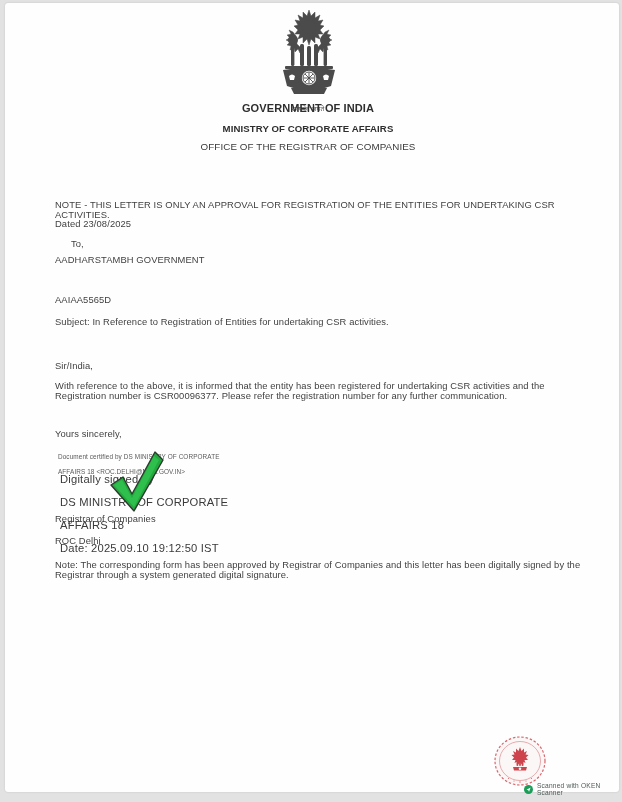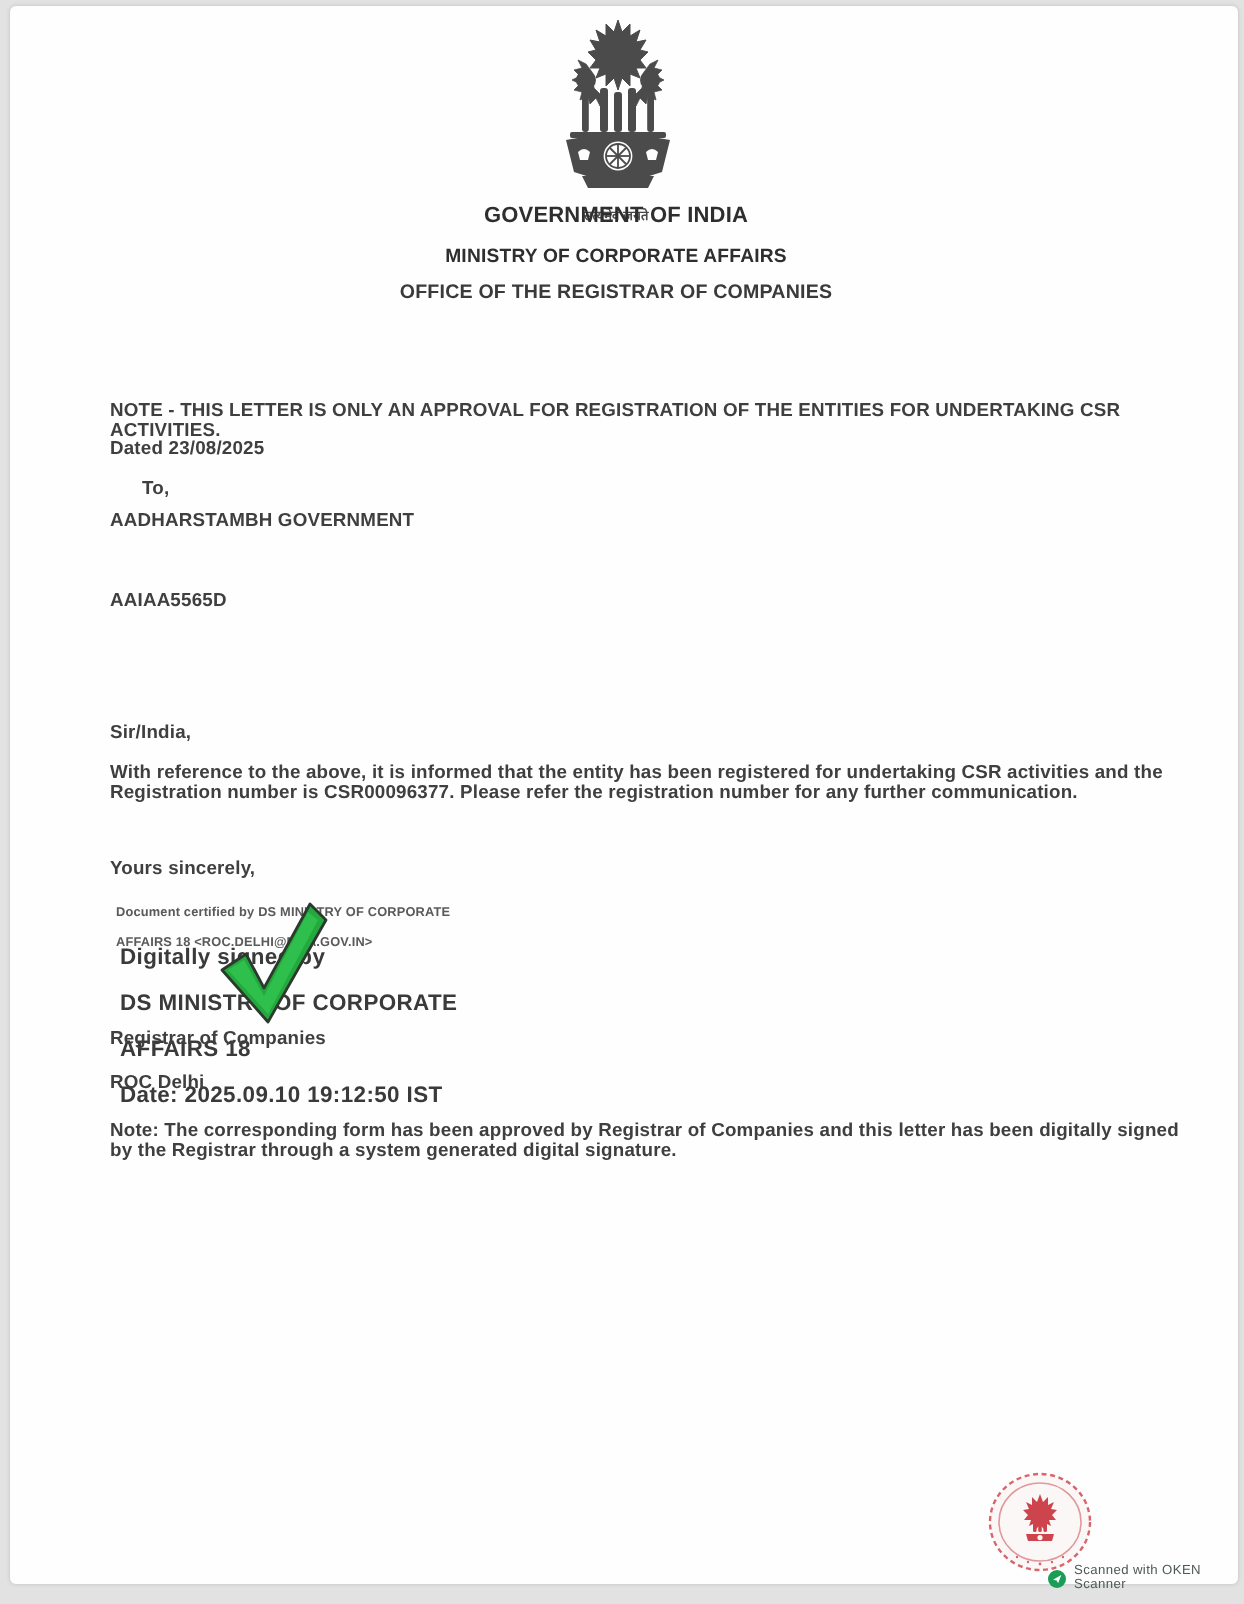--- a/index.html
+++ b/index.html
@@ -20,21 +20,20 @@
   .scan{
     position:absolute; left:0; top:0; width:622px; height:802px;
   }
   .t{
     position:absolute;
     font-size:9.4px;
     line-height:9.8px;
     color:#3f3f3f;
     letter-spacing:0.1px;
     white-space:pre-line;
-    font-weight:bold;
   }
   .center{ left:0; width:616px; text-align:center; }
   .bold{ font-weight:bold; color:#2e2e2e; }
   .wrap{ width:538px; }
   .small-cert{
     font-size:6.4px; line-height:7.6px; color:#5a5a5a; letter-spacing:0.1px;
   }
   .digsig{
     font-size:11.2px; line-height:11.4px; color:#3a3a3a; letter-spacing:0.2px;
   }
@@ -101,20 +100,21 @@
 
   <div class="t" style="left:55px; top:181px;margin-top:38px;">Dated 23/08/2025</div>
 
   <div class="t wrap" style="left:55px; top:200px;">NOTE - THIS LETTER IS ONLY AN APPROVAL FOR REGISTRATION OF THE ENTITIES FOR UNDERTAKING CSR ACTIVITIES.</div>
 
   <div class="t" style="left:55px; top:239px;margin-left:16px;">To,</div>
   <div class="t" style="left:55px; top:255px;">AADHARSTAMBH GOVERNMENT</div>
 
   <div class="t" style="left:55px; top:295px;">AAIAA5565D</div>
 
+  <div class="t" style="left:55px; top:317px;">Subject: In Reference to Registration of Entities for undertaking CSR activities.</div>
 
   <div class="t" style="left:55px; top:361px;">Sir/India,</div>
 
   <div class="t wrap" style="left:55px; top:381px;">With reference to the above, it is informed that the entity has been registered for undertaking CSR activities and the Registration number is CSR00096377. Please refer the registration number for any further communication.</div>
 
   <div class="t" style="left:55px; top:429px;">Yours sincerely,</div>
 
   <div class="t small-cert" style="left:58px; top:445px;">
     <span>Document certified by DS MINISTRY OF CORPORATE</span><br>
     <span>AFFAIRS 18 &lt;ROC.DELHI@MCA.GOV.IN&gt;</span>

